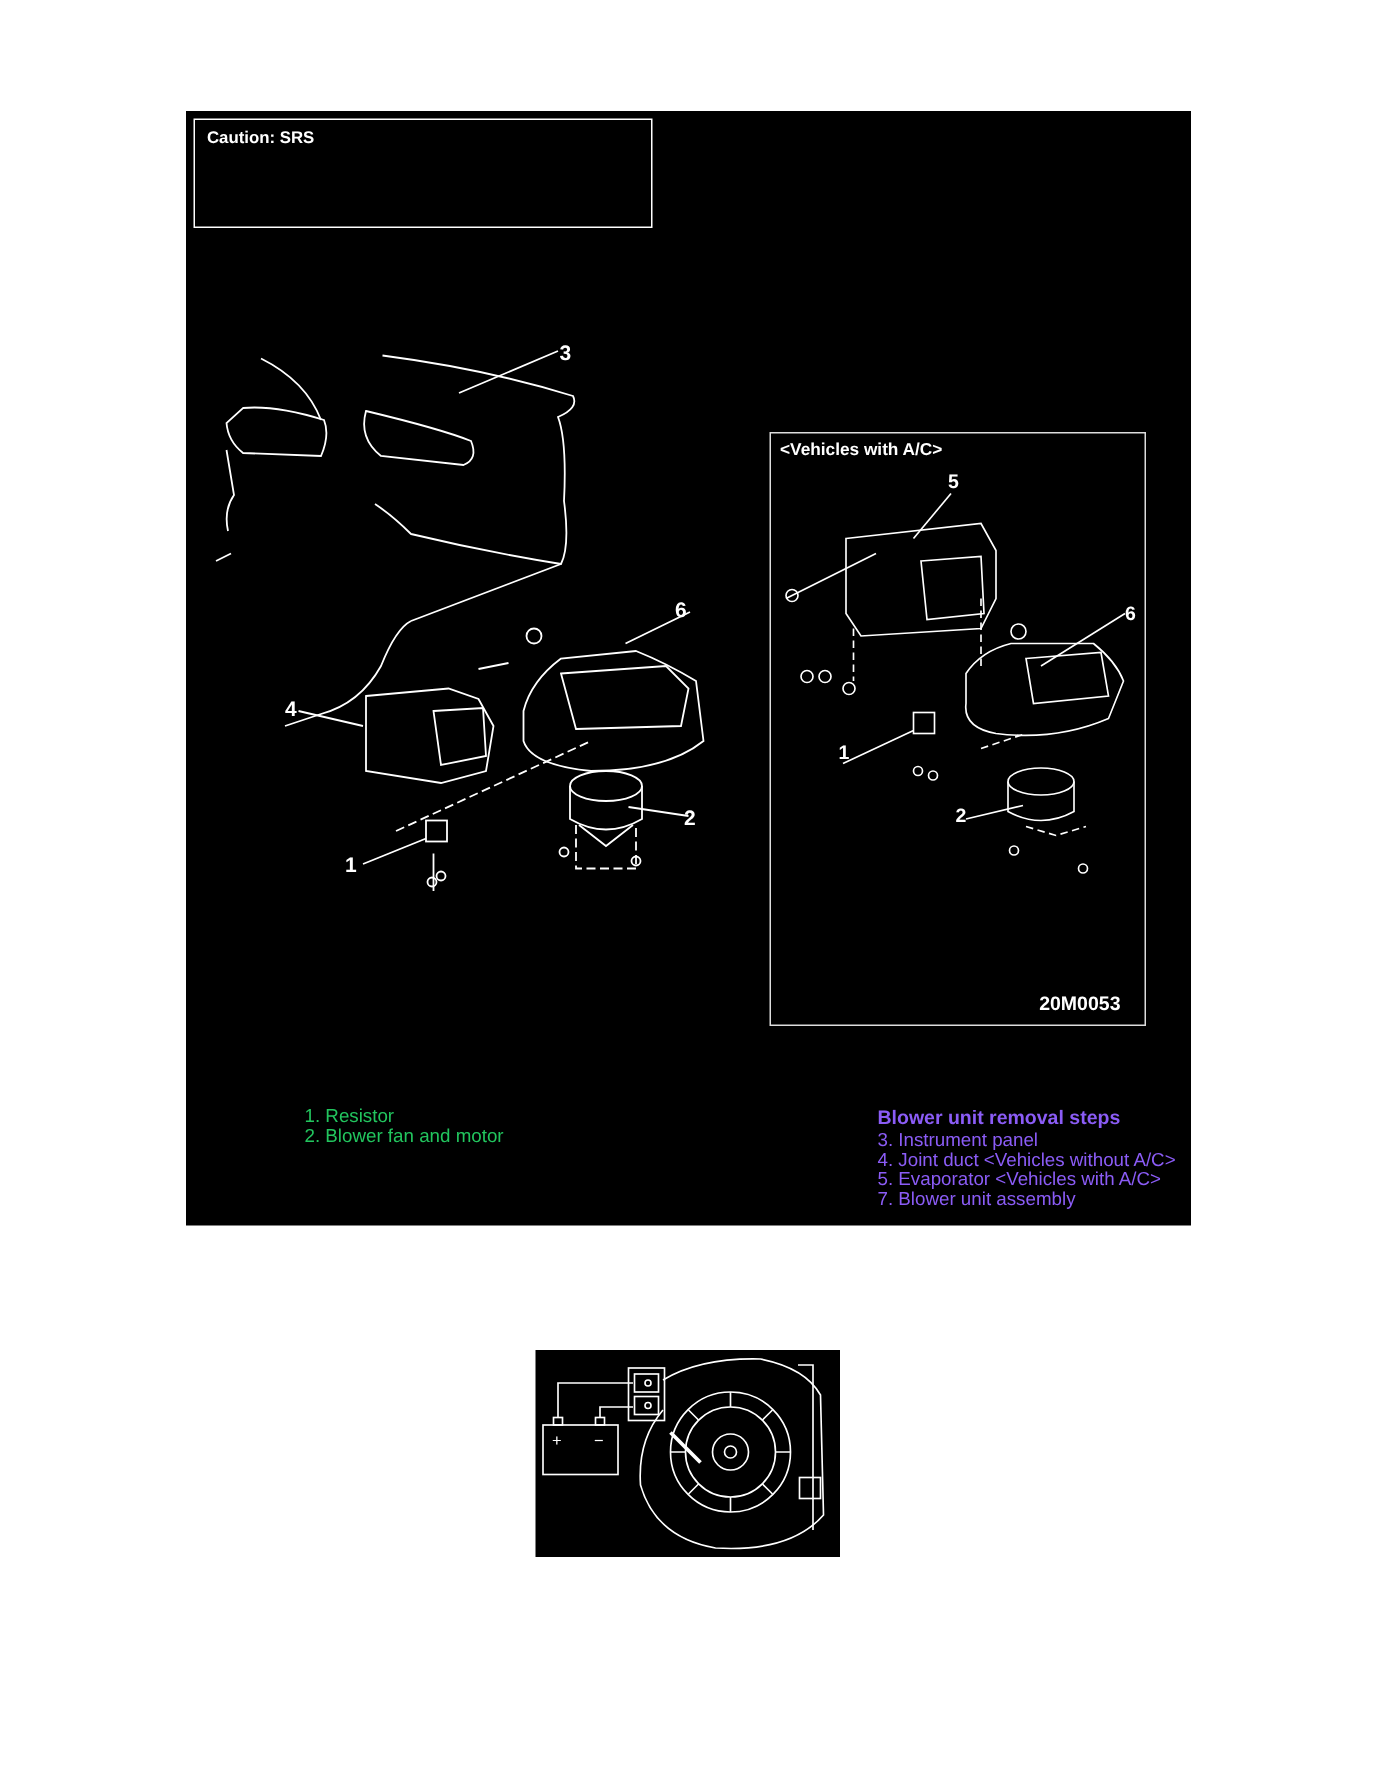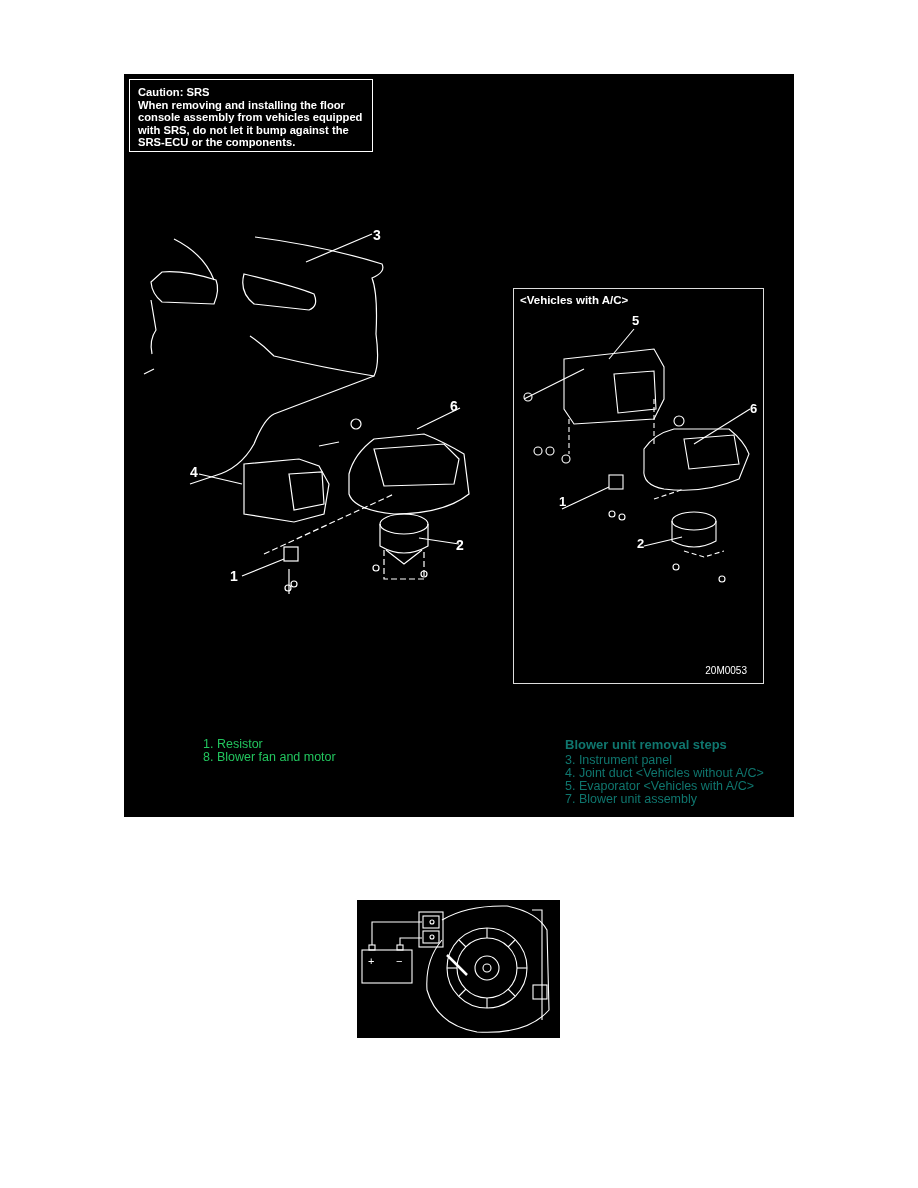--- a/index.html
+++ b/index.html
@@ -1,37 +1,36 @@
 <!DOCTYPE html>
 <html><head>
 <meta charset="utf-8">
 <style>
   html, body { margin: 0; padding: 0; background: #ffffff; }
   body { width: 918px; height: 1188px; position: relative; overflow: hidden; font-family: "Liberation Sans", sans-serif; }
   .panel { position: absolute; left: 124px; top: 74px; width: 670px; height: 743px; background: #000; }
-  .caution { position: absolute; left: 5px; top: 5px; width: 244px; height: 73px; border: 1.5px solid #fff; box-sizing: border-box; color: #fff; padding: 6px 8px; font-weight: bold; font-size: 11.2px; line-height: 12.5px; }
+  .caution { position: absolute; left: 5px; top: 5px; width: 306px; height: 73px; border: 1.5px solid #fff; box-sizing: border-box; color: #fff; padding: 6px 8px; font-weight: bold; font-size: 11.2px; line-height: 12.5px; }
   .caution .title { display: block; }
   .diagram-svg { position: absolute; left: 0; top: 0; }
   .inset { position: absolute; left: 389px; top: 214px; width: 251px; height: 396px; border: 1.5px solid #ddd; box-sizing: border-box; }
   .inset-title { position: absolute; left: 6px; top: 5px; color: #fff; font-weight: bold; font-size: 11.5px; }
-  .inset-code { position: absolute; right: 16px; bottom: 7px; color: #fff; font-weight: normal; font-size: 10px; }
+  .inset-code { position: absolute; right: 16px; bottom: 7px; color: #fff; font-weight: bold; font-size: 13px; }
   .callout { position: absolute; color: #fff; font-weight: bold; font-size: 14px; }
   .legend-left { position: absolute; left: 79px; top: 664px; color: #22c55e; font-size: 12.5px; line-height: 13px; }
-  .legend-right { position: absolute; left: 441px; top: 664px; color: #0f766e; font-size: 12.5px; line-height: 13px; }
+  .legend-right { position: absolute; left: 461px; top: 664px; color: #8b5cf6; font-size: 12.5px; line-height: 13px; }
   .legend-right .heading { font-weight: bold; font-size: 13px; margin-bottom: 3px; }
   .lower { position: absolute; left: 357px; top: 900px; width: 203px; height: 138px; background: #000; }
 </style>
 </head>
 <body>
 
 <div class="panel">
 
   <div class="caution">
     <span class="title">Caution: SRS</span>
-    <span>When removing and installing the floor console assembly from vehicles equipped with SRS, do not let it bump against the SRS-ECU or the components.</span>
   </div>
 
   <svg class="diagram-svg" width="670" height="743" viewBox="0 0 670 743" fill="none" stroke="#fff" stroke-width="1.2">
 
     <path d="M131 163 Q200 172 258 190 Q262 198 248 204 Q254 220 252 260 Q256 290 250 302 Q200 294 150 282 Q138 270 126 262"></path>
     <path d="M120 200 Q170 212 190 220 Q195 232 185 236 L130 230 Q115 218 120 200 Z"></path>
     <path d="M27 208 Q28 220 38 228 L90 230 Q96 216 92 206 Q60 196 38 198 Z"></path>
     <path d="M50 165 Q80 180 90 206"></path>
     <path d="M66 410 L90 402 Q116 395 130 370 Q140 345 150 340"></path>
     <path d="M150 340 L250 302"></path>
@@ -108,21 +107,21 @@
     </svg>
     <span class="callout" style="left:118px; top:24px; font-size:13px;">5</span>
     <span class="callout" style="left:236px; top:112px; font-size:13px;">6</span>
     <span class="callout" style="left:45px; top:205px; font-size:13px;">1</span>
     <span class="callout" style="left:123px; top:247px; font-size:13px;">2</span>
     <span class="inset-code">20M0053</span>
   </div>
 
   <div class="legend-left">
     <div>1. Resistor</div>
-    <div>8. Blower fan and motor</div>
+    <div>2. Blower fan and motor</div>
   </div>
 
   <div class="legend-right">
     <div class="heading">Blower unit removal steps</div>
     <div>3. Instrument panel</div>
     <div>4. Joint duct &lt;Vehicles without A/C&gt;</div>
     <div>5. Evaporator &lt;Vehicles with A/C&gt;</div>
     <div>7. Blower unit assembly</div>
   </div>
 </div>

